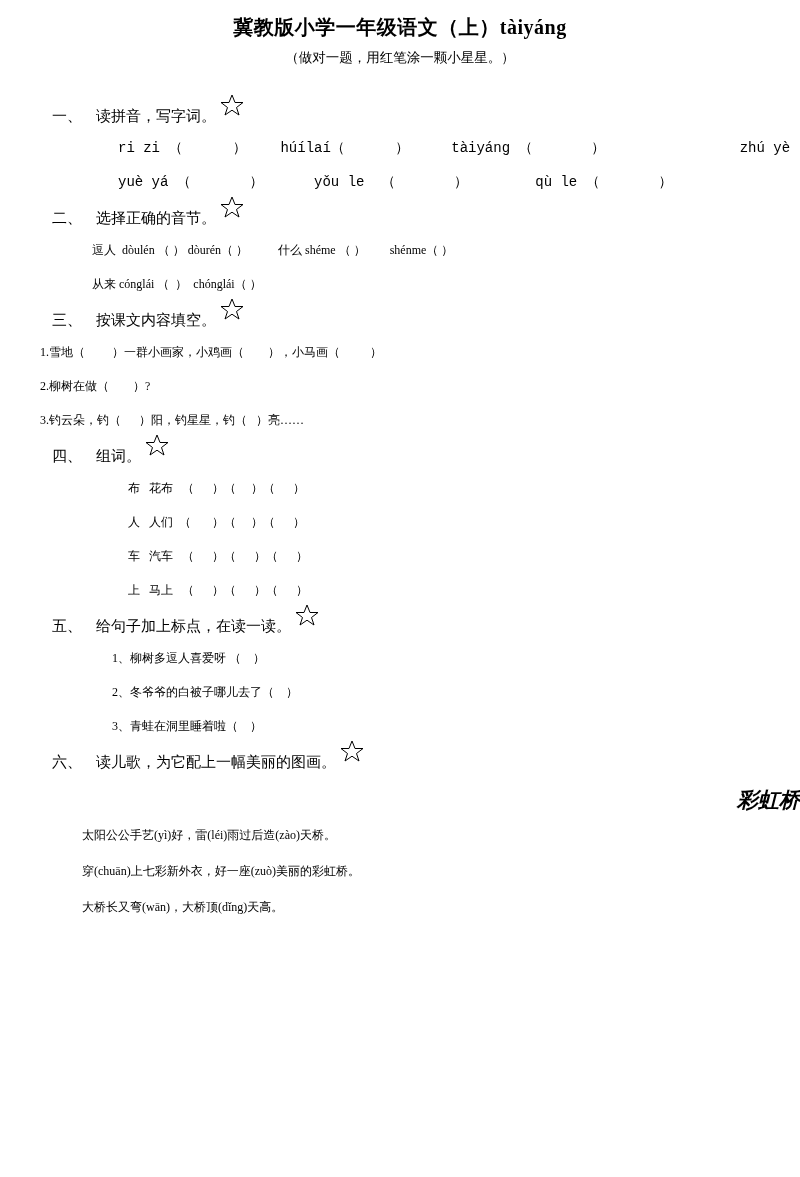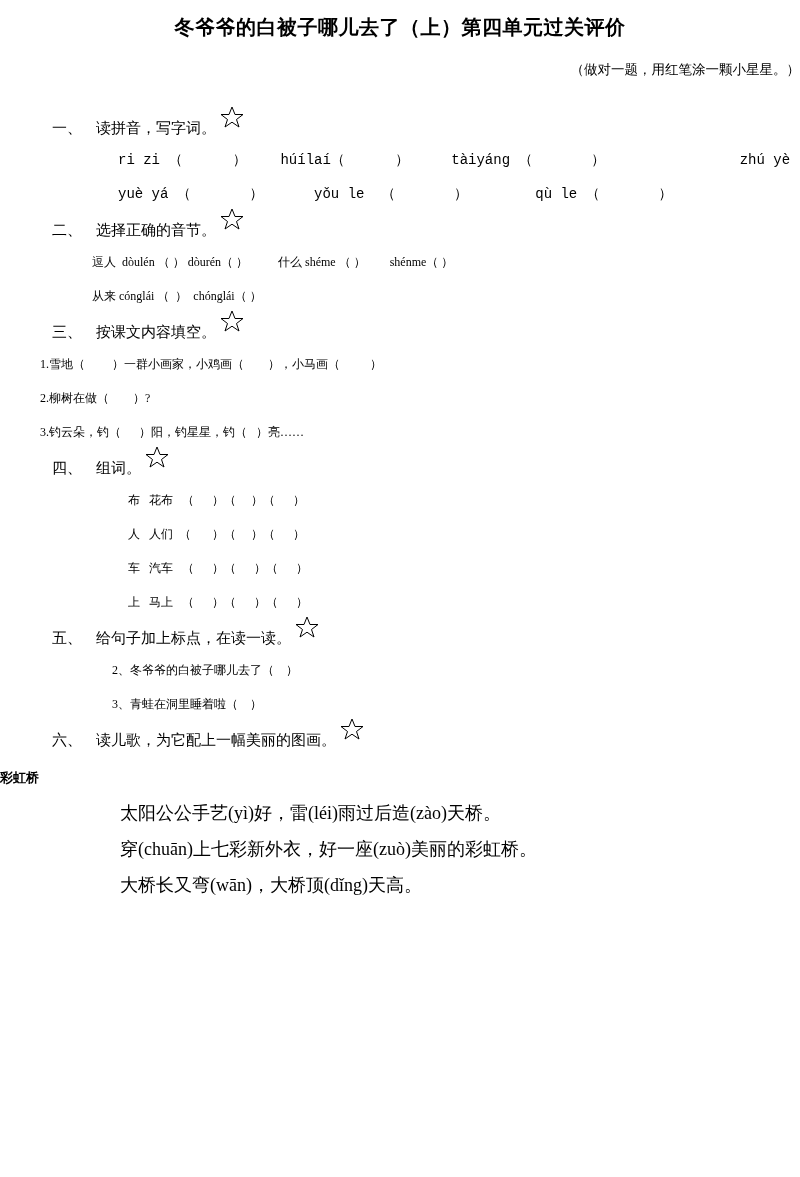--- a/index.html
+++ b/index.html
@@ -22,23 +22,23 @@
     padding: 0;
   }
   .title {
     text-align: center;
     font-weight: bold;
     font-size: 20px;
     letter-spacing: 0.5px;
     margin-top: 14px;
   }
   .subtitle {
-    text-align: right;
+    text-align: center;
     font-size: 13.5px;
-    margin-top: 20px;
+    margin-top: 8px;
   }
   .content {
     margin-top: 34px;
   }
   .sec {
     position: relative;
     margin-top: 4px;
   }
   .sec-head {
     display: flex;
@@ -75,39 +75,40 @@
   .indent-1 { padding-left: 118px; }
   .indent-2 { padding-left: 92px; }
   .indent-3 { padding-left: 40px; }
   .indent-4 { padding-left: 128px; }
   .indent-5 { padding-left: 112px; }
   .pinyin {
     font-family: "Liberation Mono", "DejaVu Sans Mono", monospace;
     font-size: 14px;
   }
   .poem-title {
-    text-align: left;
+    text-align: right;
     font-weight: bold;
-    font-size: 13px;
+    font-size: 21px;
     line-height: 34px;
     margin-top: 6px;
+    font-style: italic;
   }
   .poem-line {
-    padding-left: 120px;
-    font-size: 18px;
+    padding-left: 82px;
+    font-size: 12px;
     line-height: 36px;
     white-space: pre;
   }
 </style>
 </head>
 <body>
 
 <div class="page">
 
-  <div class="title">冬爷爷的白被子哪儿去了（上）第四单元过关评价</div>
+  <div class="title">冀教版小学一年级语文（上）tàiyáng</div>
   <div class="subtitle">（做对一题，用红笔涂一颗小星星。）</div>
 
   <div class="content">
 
     <div class="sec">
       <div class="sec-head">
         <span class="sec-num">一、</span>
         <span class="sec-title">读拼音，写字词。</span>
         <span class="star">
           <svg width="24" height="24" viewBox="0 0 24 24">
@@ -167,20 +168,21 @@
     <div class="sec">
       <div class="sec-head">
         <span class="sec-num">五、</span>
         <span class="sec-title">给句子加上标点，在读一读。</span>
         <span class="star">
           <svg width="24" height="24" viewBox="0 0 24 24">
               <polygon points="12,2 15,9.5 23,9.5 16.5,14.5 19,22 12,17.2 5,22 7.5,14.5 1,9.5 9,9.5" fill="none" stroke="#000" stroke-width="1"></polygon>
             </svg>
         </span>
       </div>
+      <div class="line indent-5">1、柳树多逗人喜爱呀 （    ）</div>
       <div class="line indent-5">2、冬爷爷的白被子哪儿去了（    ）</div>
       <div class="line indent-5">3、青蛙在洞里睡着啦（    ）</div>
     </div>
 
     <div class="sec">
       <div class="sec-head">
         <span class="sec-num">六、</span>
         <span class="sec-title">读儿歌，为它配上一幅美丽的图画。</span>
         <span class="star">
           <svg width="24" height="24" viewBox="0 0 24 24">

